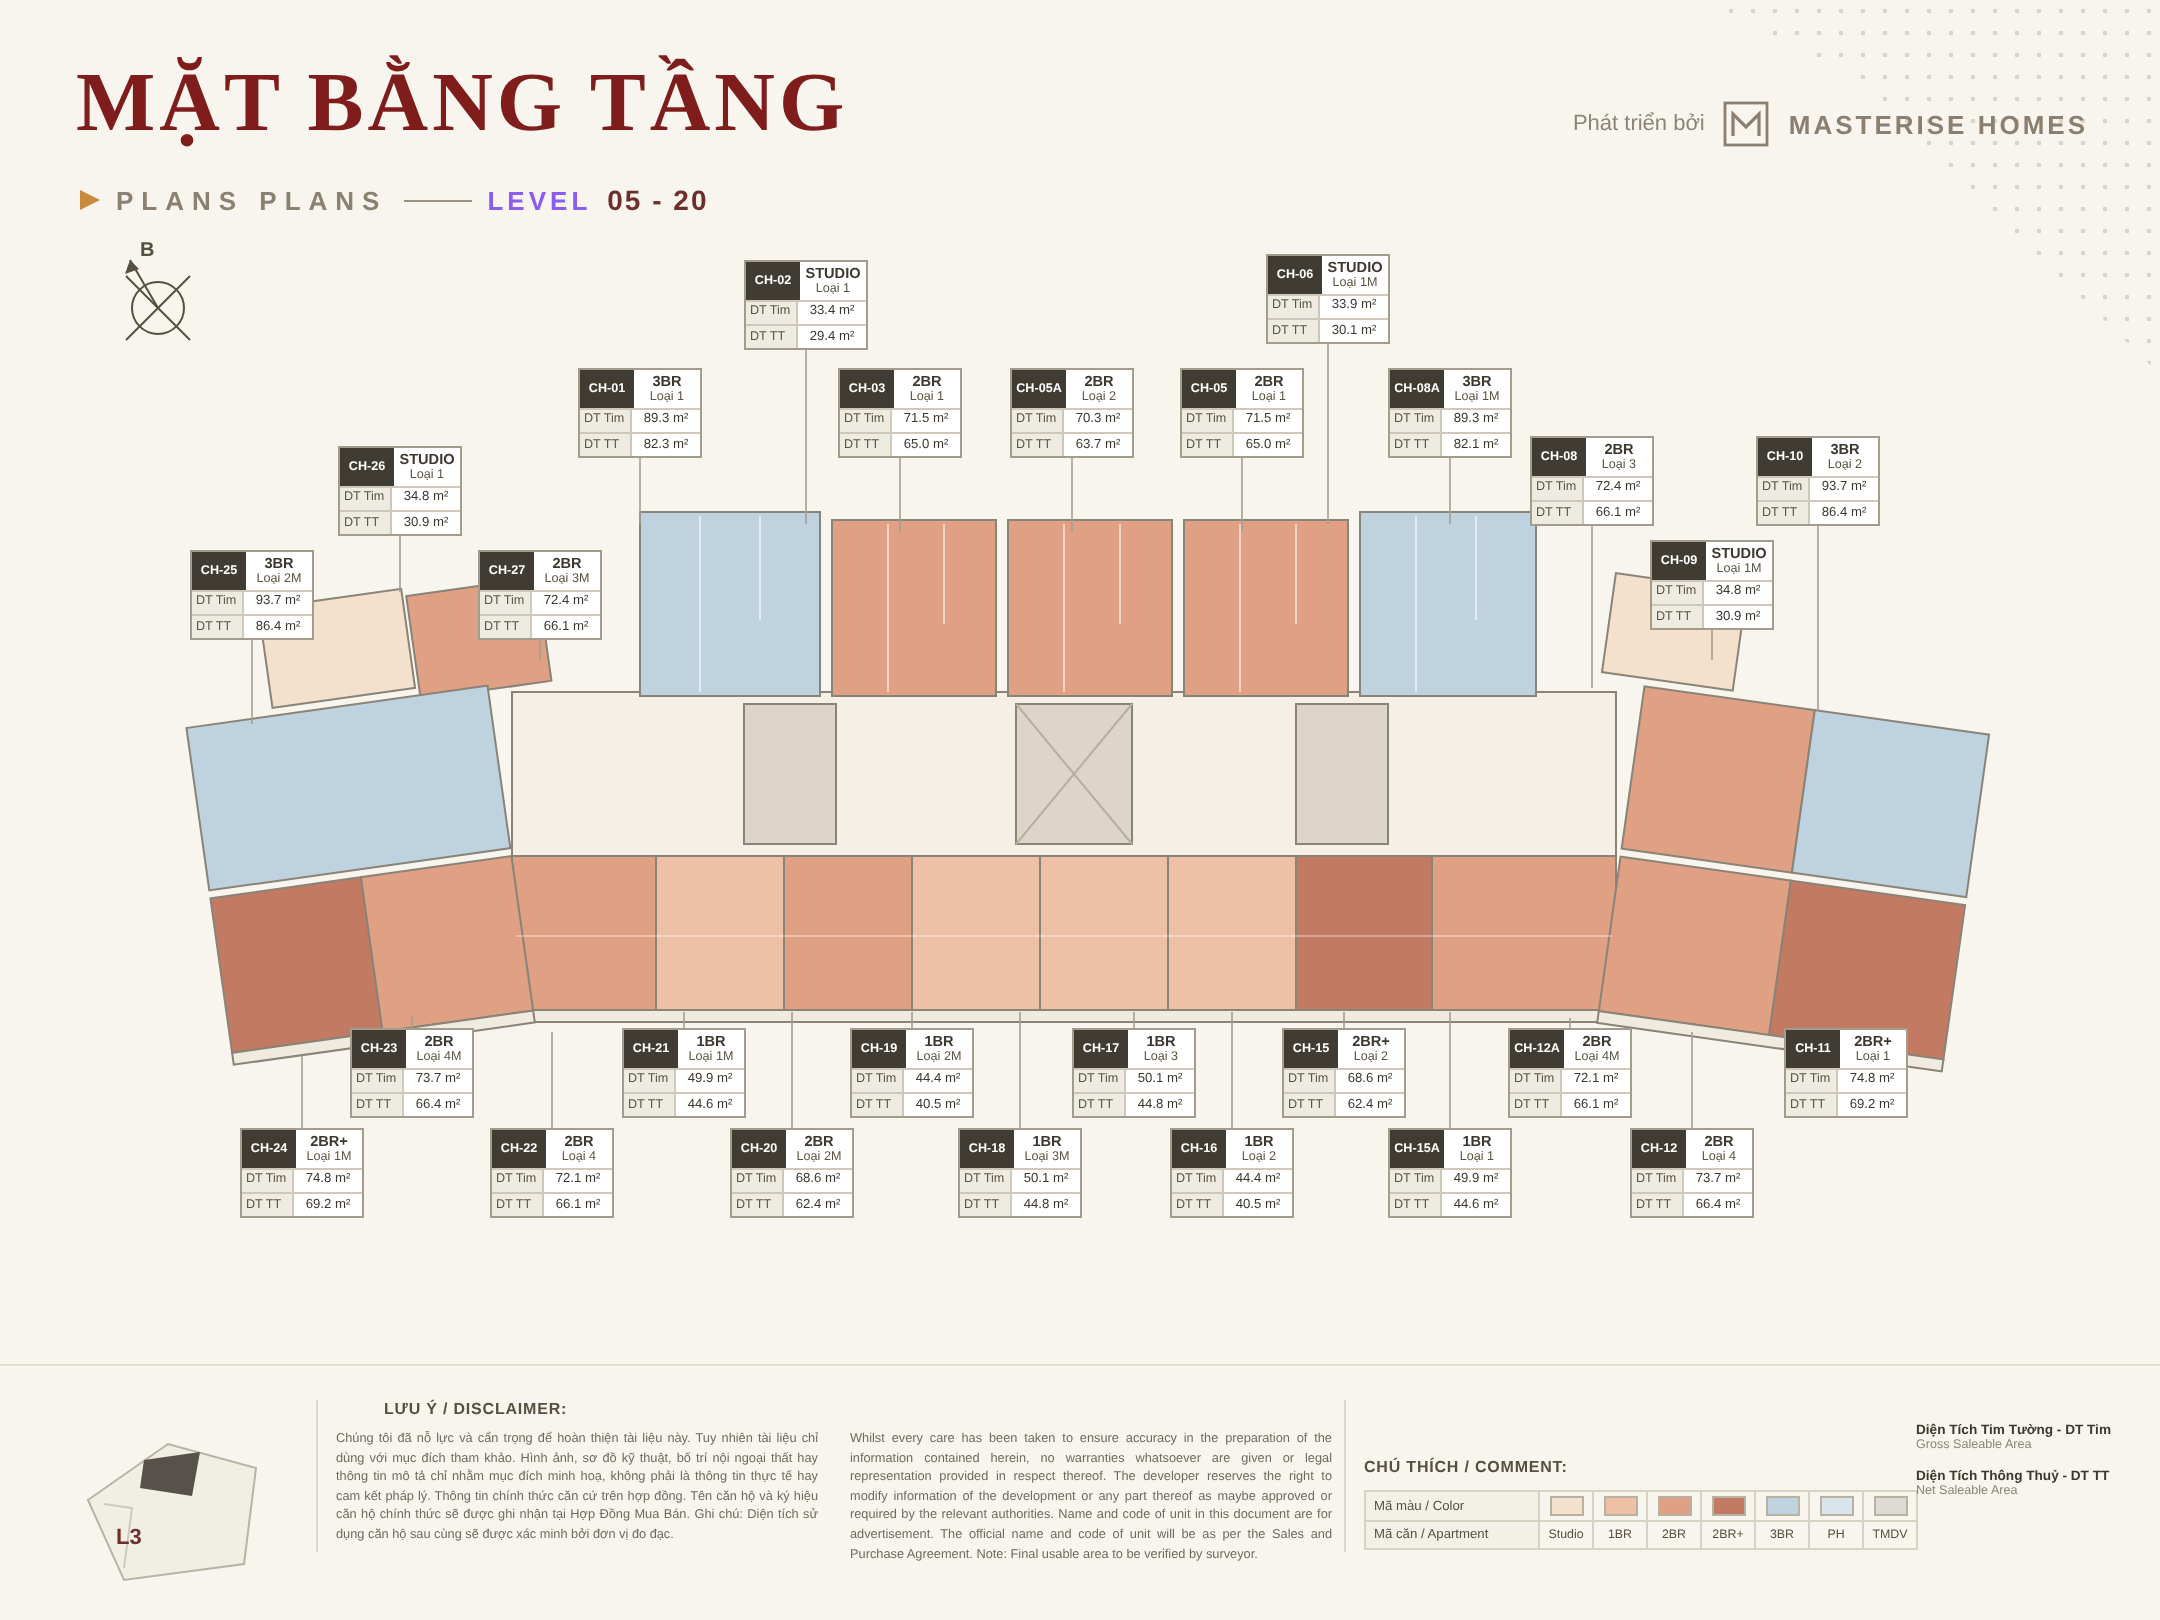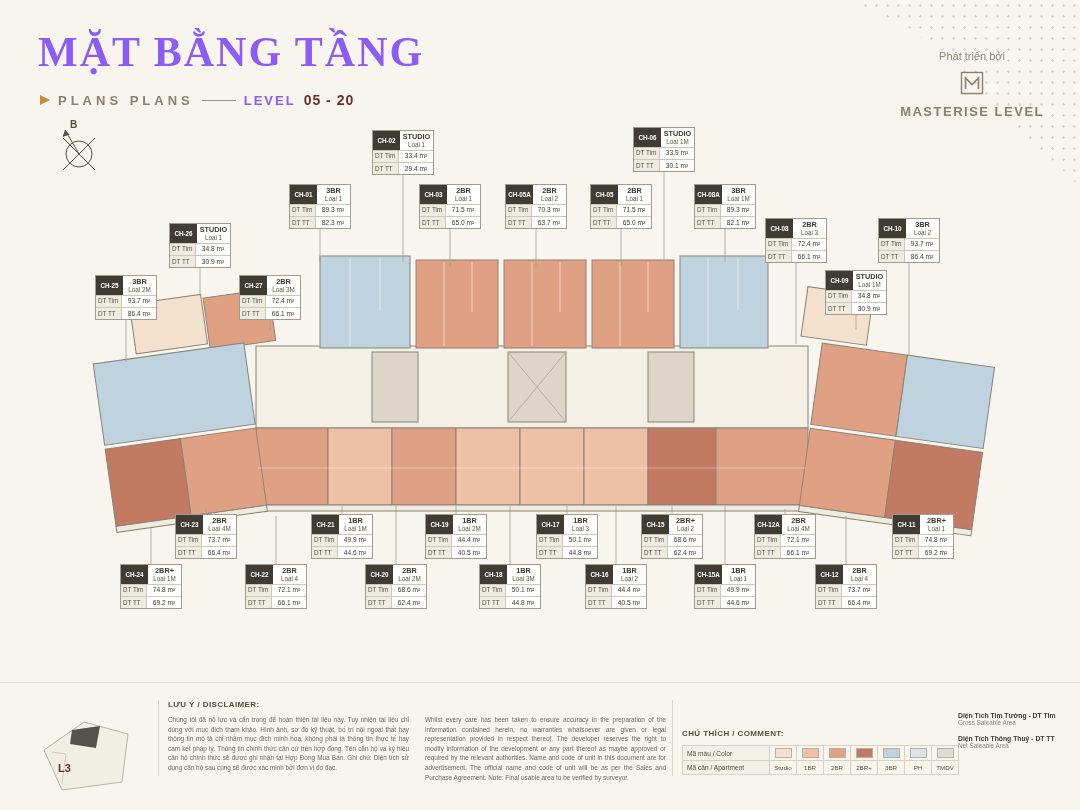--- a/index.html
+++ b/index.html
@@ -13,29 +13,29 @@
   .dots {
     position:absolute; right:0; top:0; width:330px; height:240px;
     background-image:radial-gradient(#d7d0c3 1.1px, transparent 1.3px);
     background-size:11px 11px; opacity:.85;
     clip-path:polygon(30% 0, 100% 0, 100% 78%, 55% 18%);
   }
   
   .page-title {
     position:absolute; left:38px; top:28px;
     font-family:"Liberation Serif", serif; font-size:42px; font-weight:700;
-    color:#8b5cf6; letter-spacing:2px;
+    color:#7f1d1d; letter-spacing:2px;
   }
   .subtitle-row { position:absolute; left:40px; top:92px; display:flex; align-items:center; gap:8px; }
   .tri { width:0; height:0; border-left:10px solid #c98a3f; border-top:5px solid transparent; border-bottom:5px solid transparent; }
   .sub-label { font-size:13px; letter-spacing:4px; color:#8b8171; font-weight:bold; }
   .sub-line { width:34px; height:1px; background:#9a9181; }
   .level-label { font-size:13px; letter-spacing:2px; color:#8b5cf6; font-weight:bold; }
   .level-value { font-size:14px; font-weight:bold; color:#6d2f2c; letter-spacing:1px; }
-  .dev-block { position:absolute; right:36px; top:50px; display:flex; align-items:center; gap:9px;flex-direction:column; }
+  .dev-block { position:absolute; right:36px; top:50px; display:flex; align-items:center; gap:9px; }
   .dev-prefix { font-size:11px; color:#8b8578; }
   .dev-name { font-size:13px; font-weight:bold; letter-spacing:1.5px; color:#8b7f70; }
   .compass { position:absolute; left:50px; top:118px; }
   
   #plan-svg, #leader-lines { position:absolute; left:0; top:0; z-index:1; }
   
   .unit-card {
     position:absolute; width:62px; background:#ffffff; border:1px solid #a39c8d;
     font-size:7px; line-height:1.25; z-index:3;
   }
@@ -47,21 +47,21 @@
   .uc-type { flex:1; text-align:center; padding:1px 0; }
   .uc-type-name { font-weight:bold; font-size:7.3px; color:#3d382f; }
   .uc-variant { font-size:6.3px; color:#5a543f; }
   .uc-row { display:flex; border-top:1px solid #cfc8ba; }
   .uc-label { width:26px; background:#eeebe1; padding:1.5px 2px; color:#5a543f; border-right:1px solid #cfc8ba; font-size:6.3px; }
   .uc-val { flex:1; text-align:center; padding:1.5px 2px; font-size:6.6px; color:#3d382f; }
   
   .footer-divider { position:absolute; left:0; top:682px; width:1080px; height:1px; background:#e4ded0; }
   .locator { position:absolute; left:32px; top:714px; }
   .disclaimer { position:absolute; left:168px; top:700px; width:498px; }
-  .disc-title { font-size:8px; font-weight:bold; color:#55503f; letter-spacing:.4px; margin-bottom:6px; }
+  .disc-title { font-size:8px; font-weight:bold; color:#55503f; letter-spacing:.4px; margin-bottom:6px;margin-left:24px; }
   .disc-cols { display:flex; gap:16px; }
   .disc-col { width:241px; font-size:6.4px; color:#6f6a5e; text-align:justify; line-height:1.5; }
   .vdiv { position:absolute; width:1px; background:#ddd6c7; }
   .legend { position:absolute; left:682px; top:700px; }
   .legend-title { font-size:8px; font-weight:bold; color:#55503f; letter-spacing:.4px; margin-bottom:7px;margin-top:29px; }
   .lg-row { display:flex; align-items:stretch; border:1px solid #d8d2c3; }
   .lg-row + .lg-row { border-top:0; }
   .lg-rowlabel { width:86px; font-size:6.6px; color:#55503f; padding:3px 4px; display:flex; align-items:center; background:#f3f0e7; }
   .lg-cell { width:27px; border-left:1px solid #d8d2c3; display:flex; align-items:center; justify-content:center; padding:2px 0; }
   .lg-swatch { width:17px; height:10px; display:inline-block; border:1px solid #b9b2a2; }
@@ -83,21 +83,21 @@
   <span class="sub-line"></span>
   <span class="level-label">LEVEL</span>
   <span class="level-value">05 - 20</span>
 </div>
 <div class="dev-block">
   <span class="dev-prefix">Phát triển bởi</span>
   <svg width="24" height="24" viewBox="0 0 24 24">
     <rect x="1.5" y="1.5" width="21" height="21" fill="none" stroke="#8b7f70" stroke-width="1.4"></rect>
     <path d="M5.5 18 V7 L12 13.5 L18.5 7 V18" fill="none" stroke="#8b7f70" stroke-width="1.6"></path>
   </svg>
-  <span class="dev-name">MASTERISE LEVEL</span>
+  <span class="dev-name">MASTERISE HOMES</span>
 </div>
 
 <div class="compass">
   <svg width="56" height="60" viewBox="0 0 56 60">
     <g stroke="#55503f" fill="none" stroke-width="1">
       <circle cx="29" cy="36" r="13"></circle>
       <line x1="13" y1="52" x2="45" y2="20"></line>
       <line x1="13" y1="20" x2="45" y2="52"></line>
       <line x1="29" y1="36" x2="15" y2="12"></line>
     </g>

